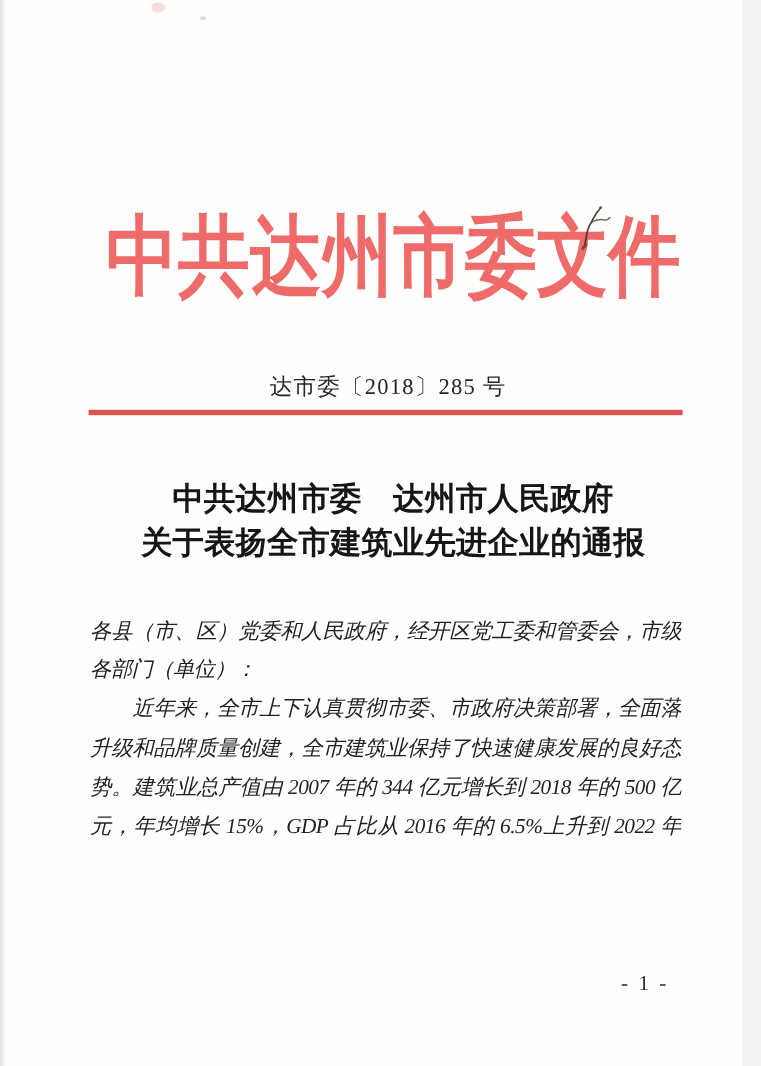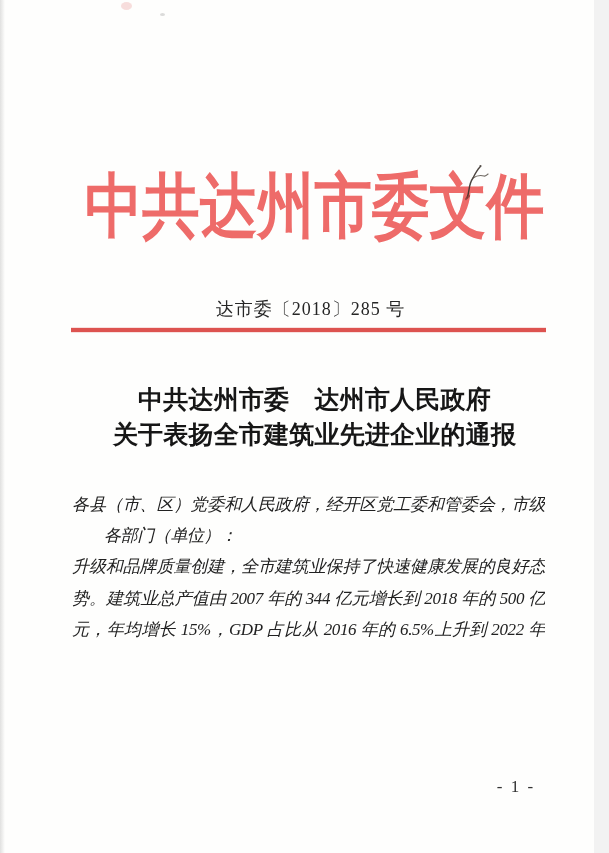--- a/index.html
+++ b/index.html
@@ -58,21 +58,21 @@
 
   .body-text {
     position: absolute; left: 72px; top: 489px; width: 473px;
     font-size: 17px; line-height: 31.2px;
     letter-spacing: -0.4px;
     color: #212121;
     font-style: italic;
   }
   .line { width: 473px; white-space: nowrap; }
   .just { text-align: justify; text-align-last: justify; white-space: normal; overflow: hidden; height: 31.2px; }
-  .left { text-align: left; margin-left: 32px; }
+  .left { text-align: left; }
   .indent { text-indent: 34px; }
 
   .page-number {
     position: absolute; left: 486px; top: 777px; width: 60px;
     text-align: center;
     font-size: 17px; color: #333;
     letter-spacing: 2px;
   }
 </style>
 </head>
@@ -100,20 +100,21 @@
   <div class="red-rule"></div>
 
   <div class="doc-title">
     <div>中共达州市委　达州市人民政府</div>
     <div>关于表扬全市建筑业先进企业的通报</div>
   </div>
 
   <div class="body-text">
     <div class="line just">各县（市、区）党委和人民政府，经开区党工委和管委会，市级</div>
     <div class="line left">各部门（单位）：</div>
+    <div class="line just indent">近年来，全市上下认真贯彻市委、市政府决策部署，全面落</div>
     <div class="line just">升级和品牌质量创建，全市建筑业保持了快速健康发展的良好态</div>
     <div class="line just">势。建筑业总产值由 2007 年的 344 亿元增长到 2018 年的 500 亿</div>
     <div class="line just">元，年均增长 15%，GDP 占比从 2016 年的 6.5%上升到 2022 年</div>
   </div>
 
   <div class="page-number">- 1 -</div>
 
 </div>
 
 </body></html>

